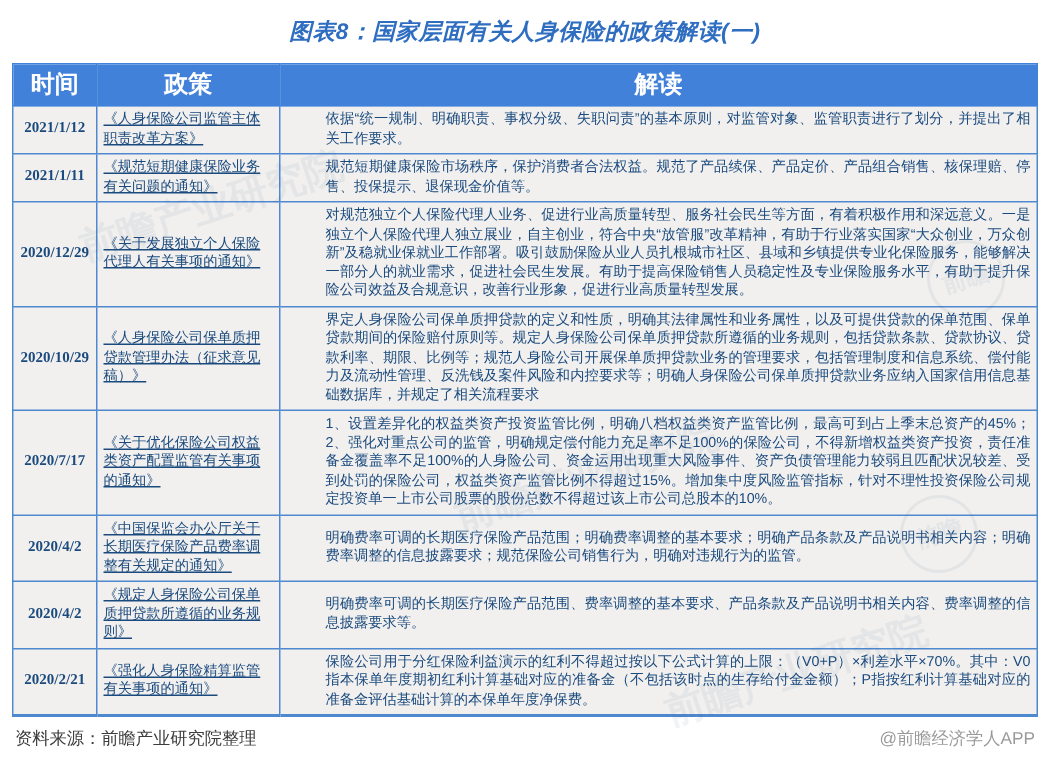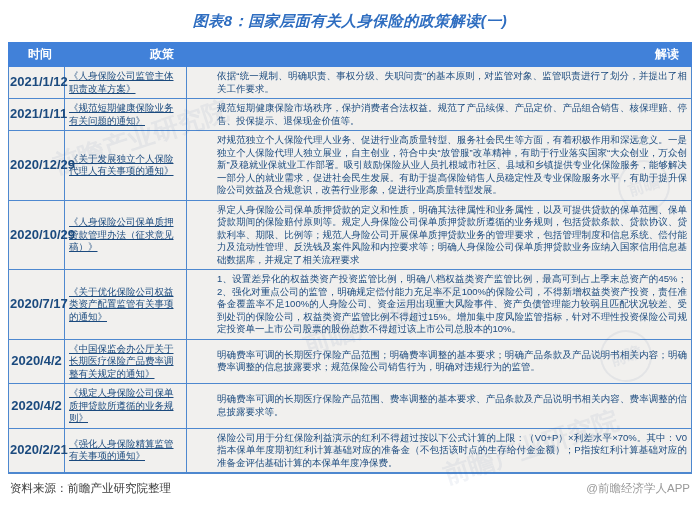--- a/index.html
+++ b/index.html
@@ -7,25 +7,25 @@
     --border:#4e88cf; --cell-text:#1b4a7e; --row-bg:#f1f0ee;
     --source-text:#3c3c3c; --credit-text:#9a9a9a;
   }
   *{margin:0;padding:0;box-sizing:border-box;}
   html,body{width:700px;height:522px;overflow:hidden;background:#ffffff;
     font-family:"Liberation Sans","DejaVu Sans",sans-serif;}
   .page{position:relative;width:700px;height:522px;padding:12px 8px 0 8px;}
   .title{font-size:15px;font-weight:bold;color:var(--title);text-align:center;
     letter-spacing:.5px;margin-bottom:11px;font-style:italic;}
   table{width:684px;border-collapse:collapse;table-layout:fixed;}
-  th{background:var(--header-bg);color:var(--header-text);font-size:12px;
-    font-weight:bold;padding:3px 12px;text-align:right;border:1px solid var(--header-bg);}
+  th{background:var(--header-bg);color:var(--header-text);font-size:16px;
+    font-weight:bold;padding:3px 2px;text-align:center;border:1px solid var(--header-bg);}
   td{background:var(--row-bg);border:1px solid var(--border);color:var(--cell-text);
     font-size:9.5px;line-height:12.5px;padding:3px 4px;vertical-align:middle;}
-  td.c-date{text-align:center;font-weight:bold;font-size:13px;padding:2px 1px;}
+  td.c-date{text-align:center;font-weight:bold;font-size:10px;padding:2px 1px;font-family:Liberation Serif, serif;}
   td.c-policy{text-align:left;text-decoration:underline;}
   td.c-interp{text-align:justify;padding-left:30px;}
   tbody tr:last-child td{border-bottom:2px solid var(--border);}
   .footer{display:flex;justify-content:space-between;align-items:center;
     margin-top:7px;padding:0 2px;}
   .src{font-size:11.5px;color:var(--source-text);}
   .credit{font-size:11.5px;color:var(--credit-text);}
   
   .wm{position:absolute;color:rgba(60,90,140,0.07);font-weight:bold;
     pointer-events:none;white-space:nowrap;z-index:5;}

